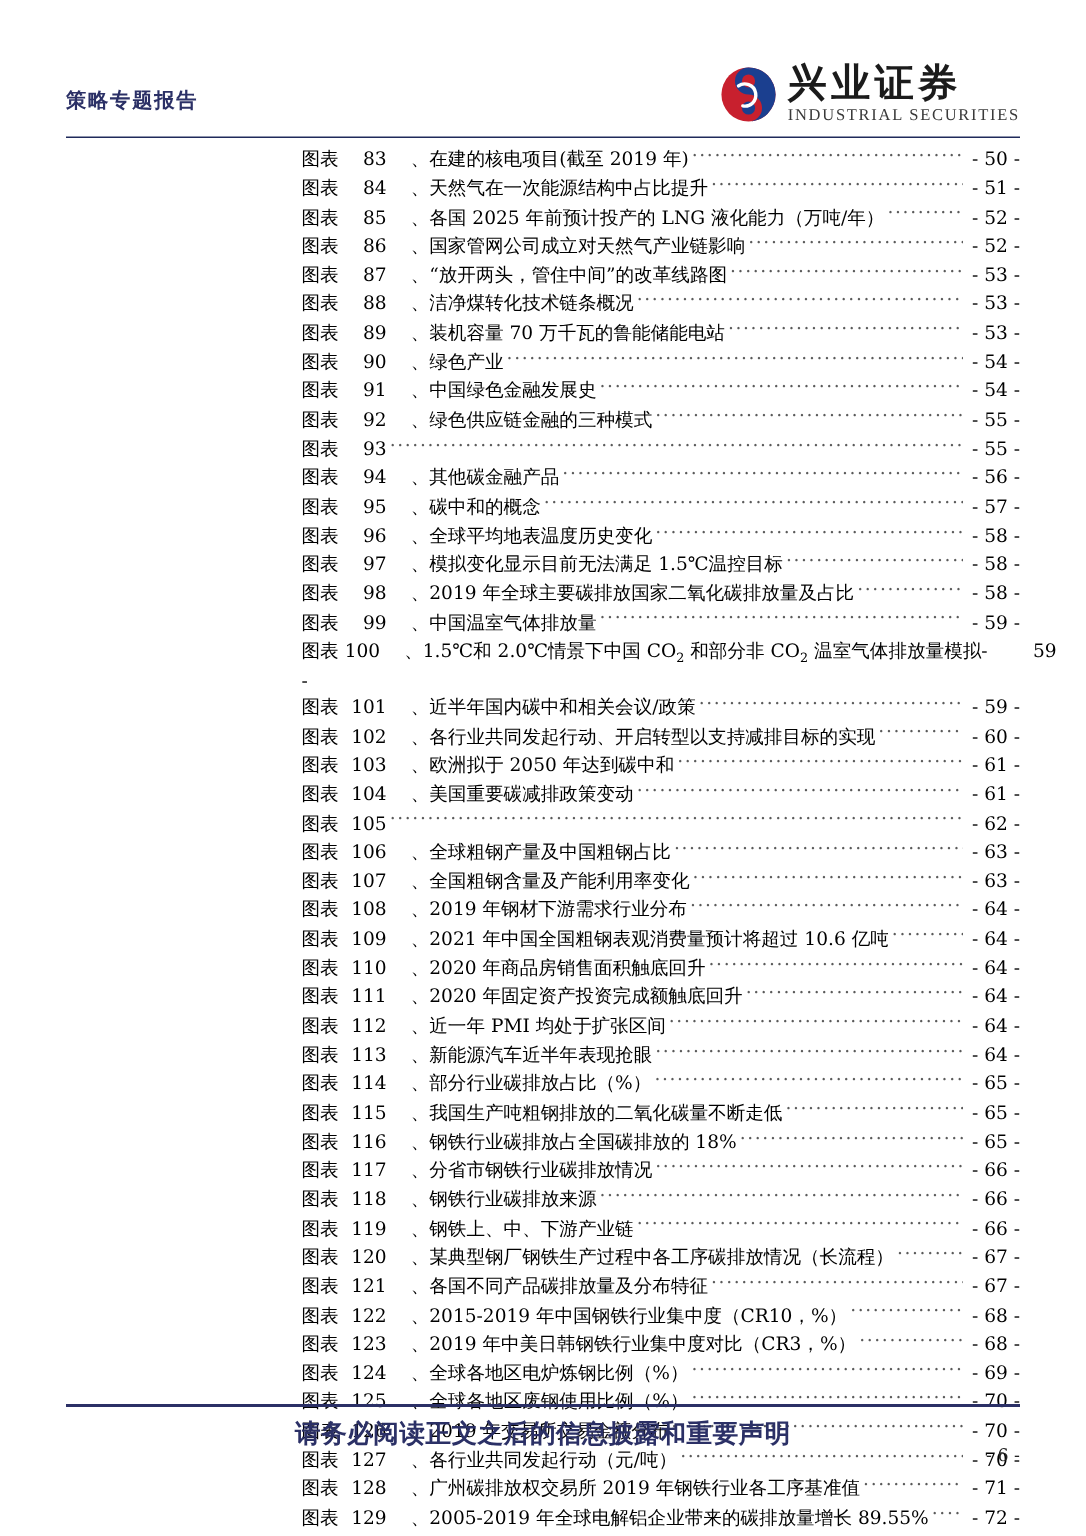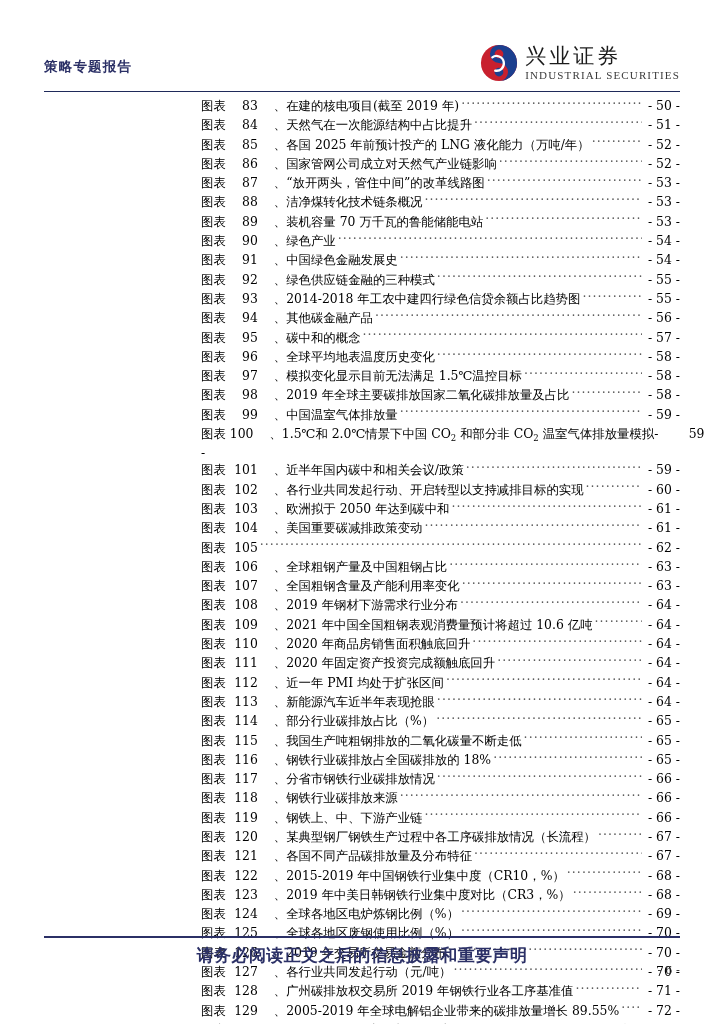--- a/index.html
+++ b/index.html
@@ -59,22 +59,22 @@
     flex: 0 0 38px;
   }
   .logo-text {
     display: flex;
     flex-direction: column;
     align-items: flex-start;
     line-height: 1;
   }
   .logo-cn {
     font-family: "DejaVu Serif", "Liberation Serif", serif;
-    font-weight: normal;
-    font-size: 21px;
+    font-weight: bold;
+    font-size: 26px;
     letter-spacing: 3px;
     color: #1b1b1b;
     white-space: nowrap;
   }
   .logo-en {
     font-family: Liberation Serif, serif;
     font-size: 11px;
     letter-spacing: 1.15px;
     color: #3a3a3a;
     margin-top: 3px;
@@ -295,21 +295,20 @@
         <span class="toc-label">图表</span>
         <span class="toc-num">92</span>
         <span class="toc-title">、绿色供应链金融的三种模式</span>
         <span class="toc-dots"></span>
         <span class="toc-page">- 55 -</span>
       </div>
       <div class="toc-row">
         <span class="toc-indent"></span>
         <span class="toc-label">图表</span>
         <span class="toc-num">93</span>
-        <span class="toc-title">、2014-2018 年工农中建四行绿色信贷余额占比趋势图</span>
         <span class="toc-dots"></span>
         <span class="toc-page">- 55 -</span>
       </div>
       <div class="toc-row">
         <span class="toc-indent"></span>
         <span class="toc-label">图表</span>
         <span class="toc-num">94</span>
         <span class="toc-title">、其他碳金融产品</span>
         <span class="toc-dots"></span>
         <span class="toc-page">- 56 -</span>

